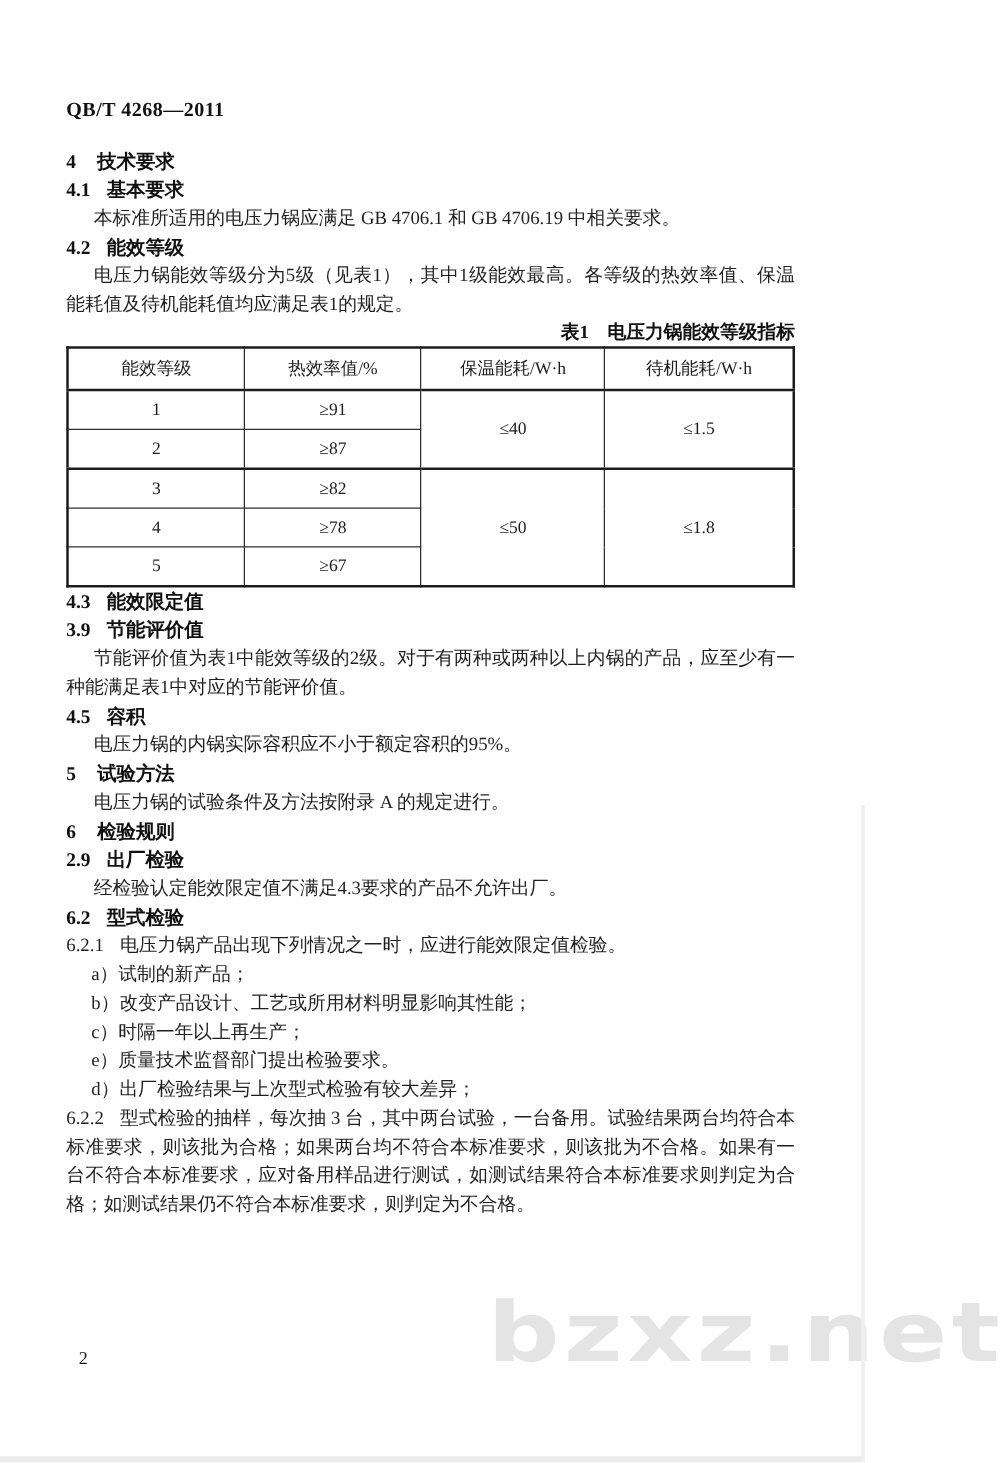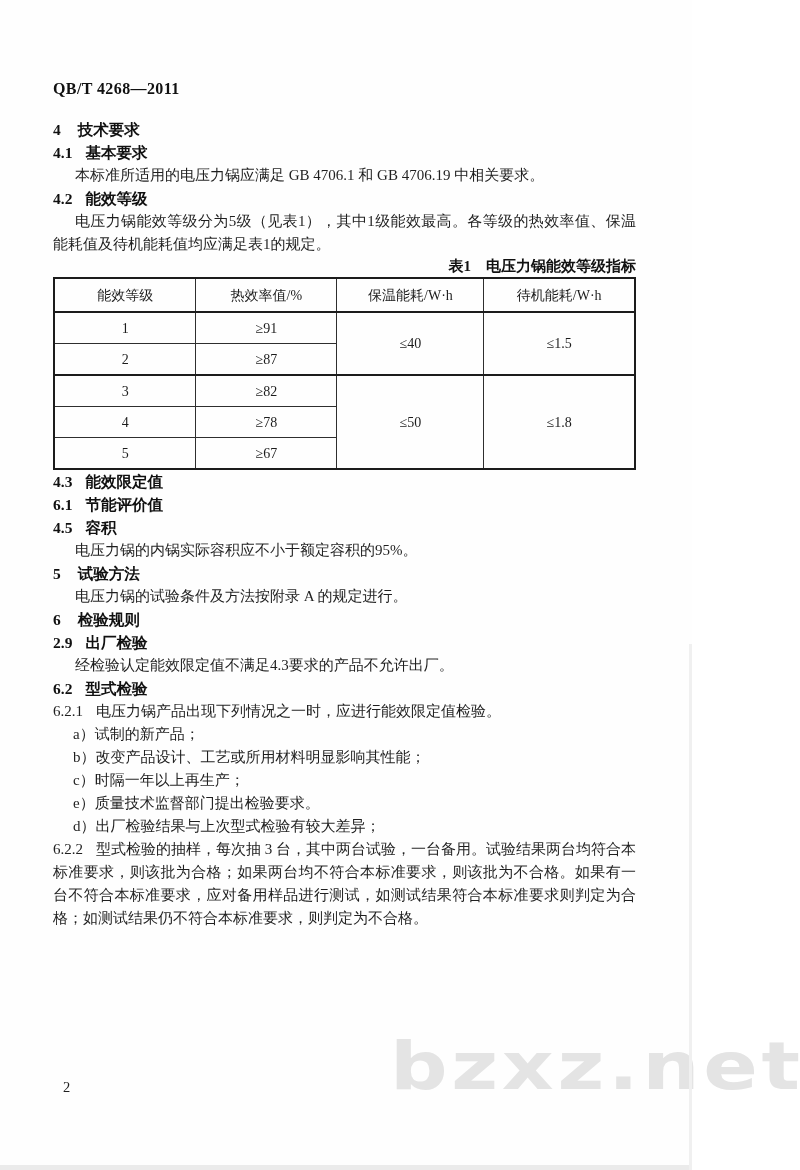--- a/index.html
+++ b/index.html
@@ -135,22 +135,23 @@
         <td>≥67</td>
       </tr>
     </tbody>
       </table>
 
     <h3 class="sub mt5">
       <span class="hnum">4.3</span><span>能效限定值</span>
     </h3>
 
     <h3 class="sub">
-      <span class="hnum">6.1</span><span>节能评价值</span>
+      <span class="hnum">3.9</span><span>节能评价值</span>
     </h3>
+    <p class="body indent">节能评价值为表1中能效等级的2级。对于有两种或两种以上内锅的产品，应至少有一种能满足表1中对应的节能评价值。</p>
 
     <h3 class="sub">
       <span class="hnum">4.5</span><span>容积</span>
     </h3>
     <p class="body indent">电压力锅的内锅实际容积应不小于额定容积的95%。</p>
 
     <h2 class="chapter mt5">
       <span class="hnum">5</span><span>试验方法</span>
     </h2>
     <p class="body indent mt11">电压力锅的试验条件及方法按附录 A 的规定进行。</p>

